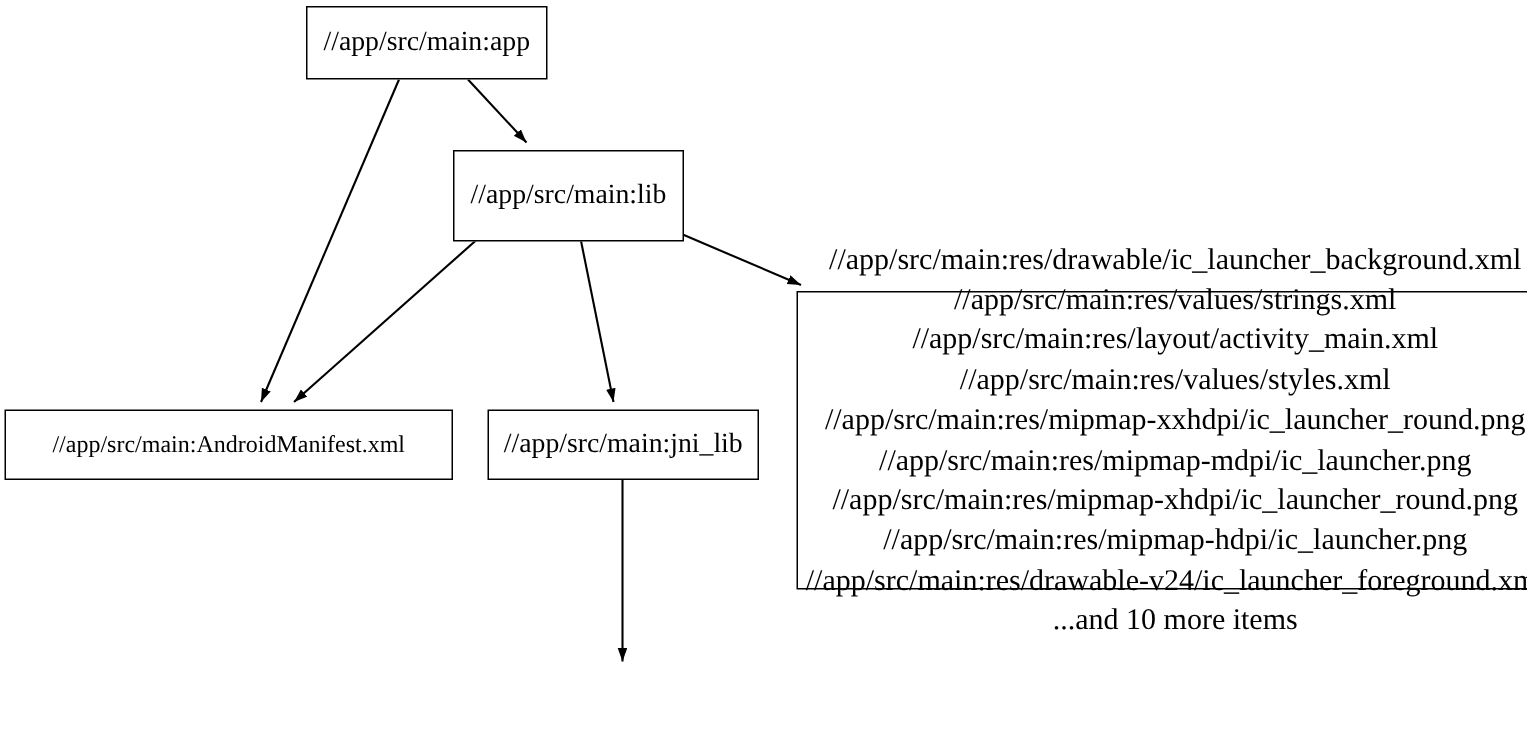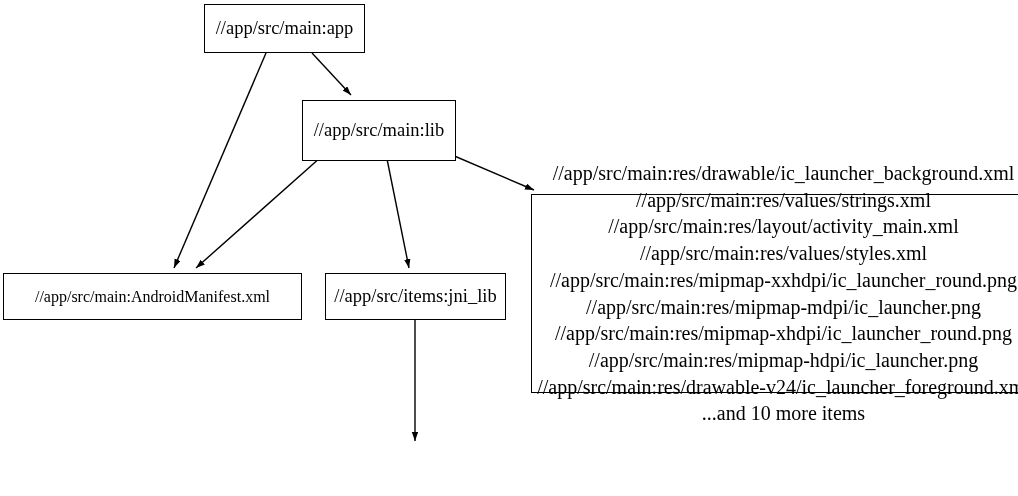--- a/index.html
+++ b/index.html
@@ -84,21 +84,21 @@
 
   <div class="node n-lib">
     <span class="node-label">//app/src/main:lib</span>
   </div>
 
   <div class="node n-manifest">
     <span class="node-label">//app/src/main:AndroidManifest.xml</span>
   </div>
 
   <div class="node n-jni">
-    <span class="node-label">//app/src/items:jni_lib</span>
+    <span class="node-label">//app/src/main:jni_lib</span>
   </div>
 
 
   <div class="node n-res">
     <span class="node-label">//app/src/main:res/drawable/ic_launcher_background.xml
 //app/src/main:res/values/strings.xml
 //app/src/main:res/layout/activity_main.xml
 //app/src/main:res/values/styles.xml
 //app/src/main:res/mipmap-xxhdpi/ic_launcher_round.png
 //app/src/main:res/mipmap-mdpi/ic_launcher.png

